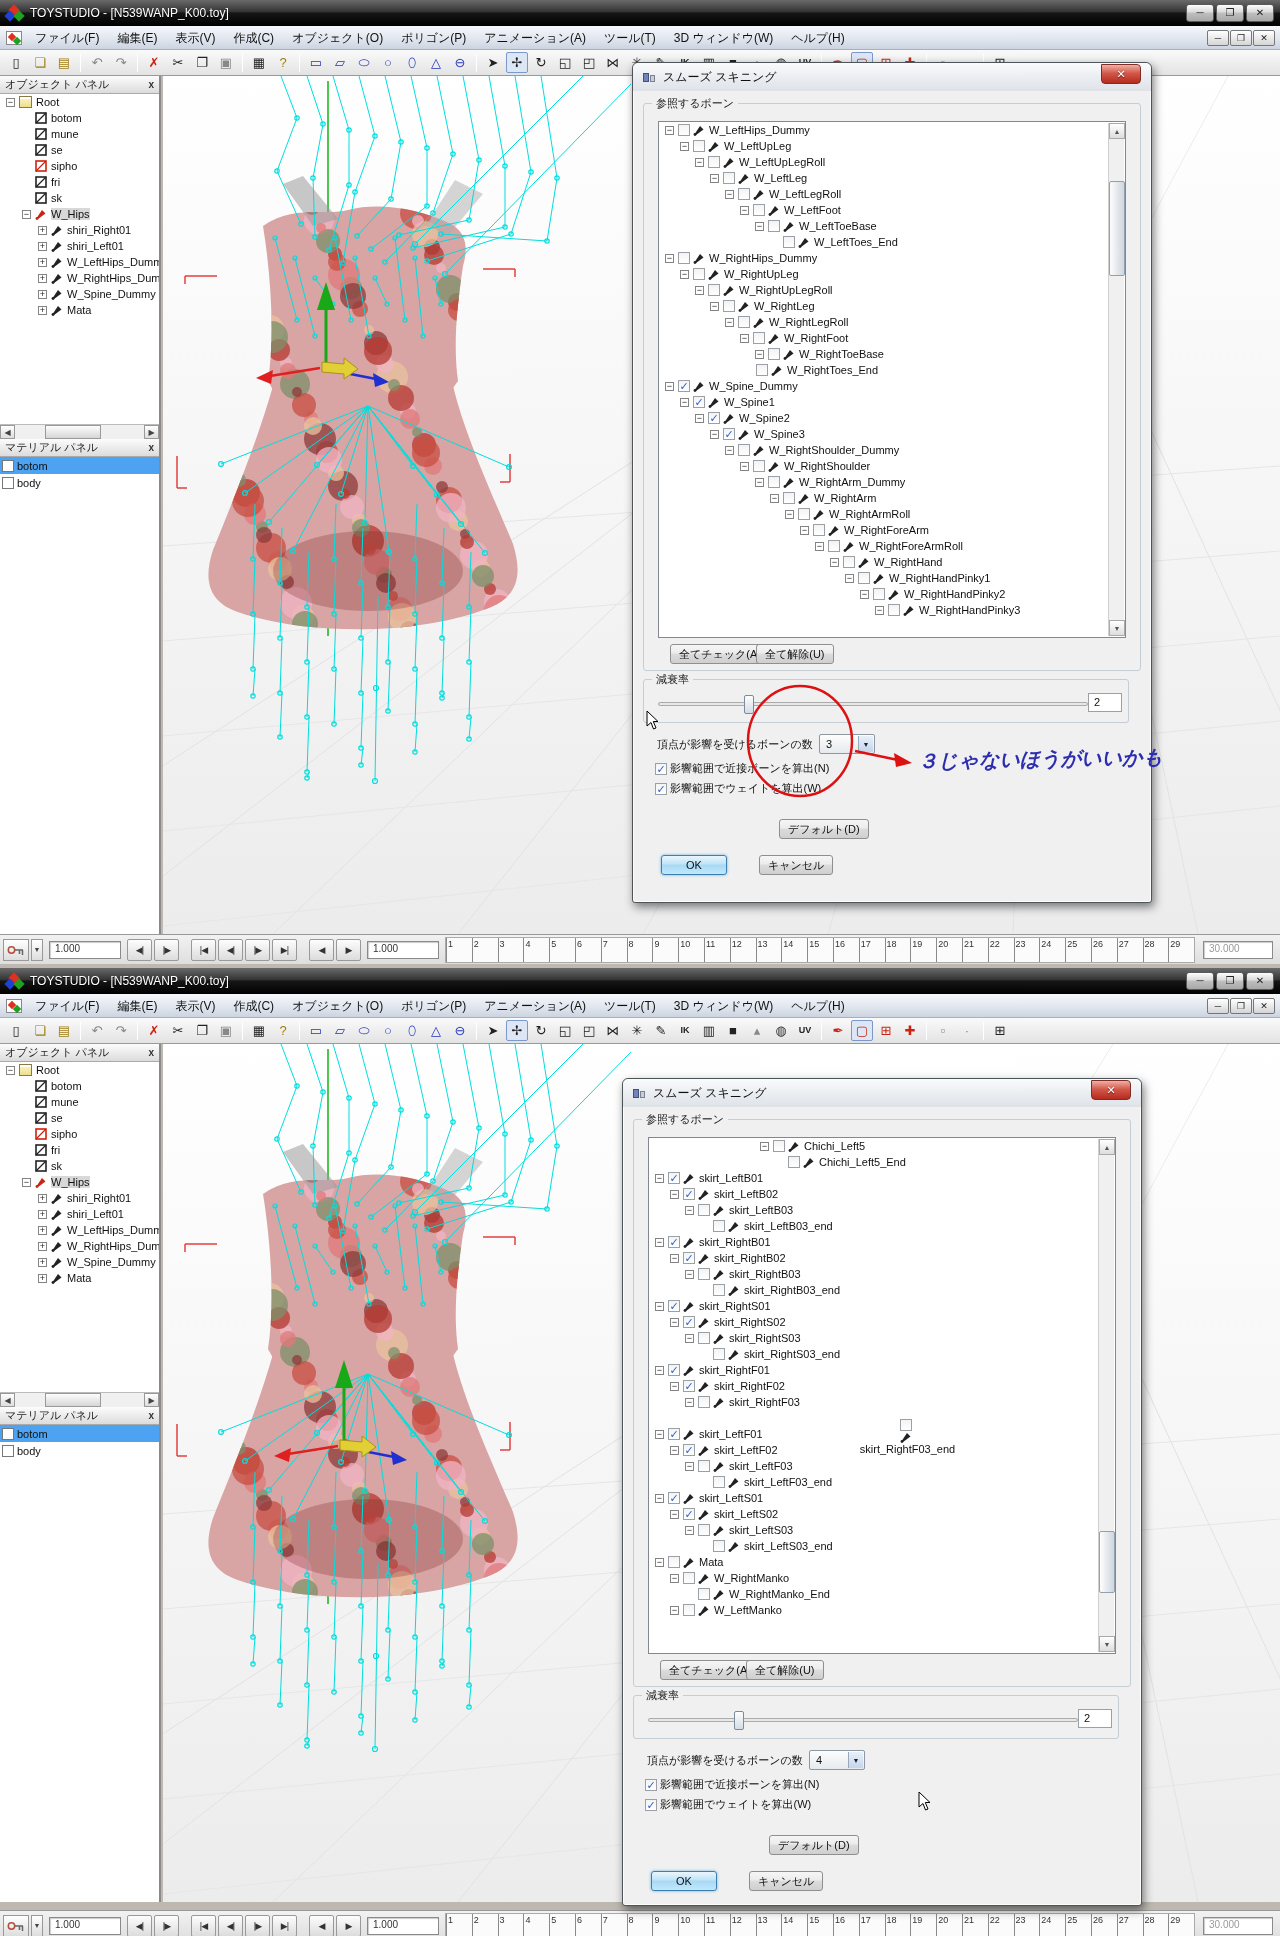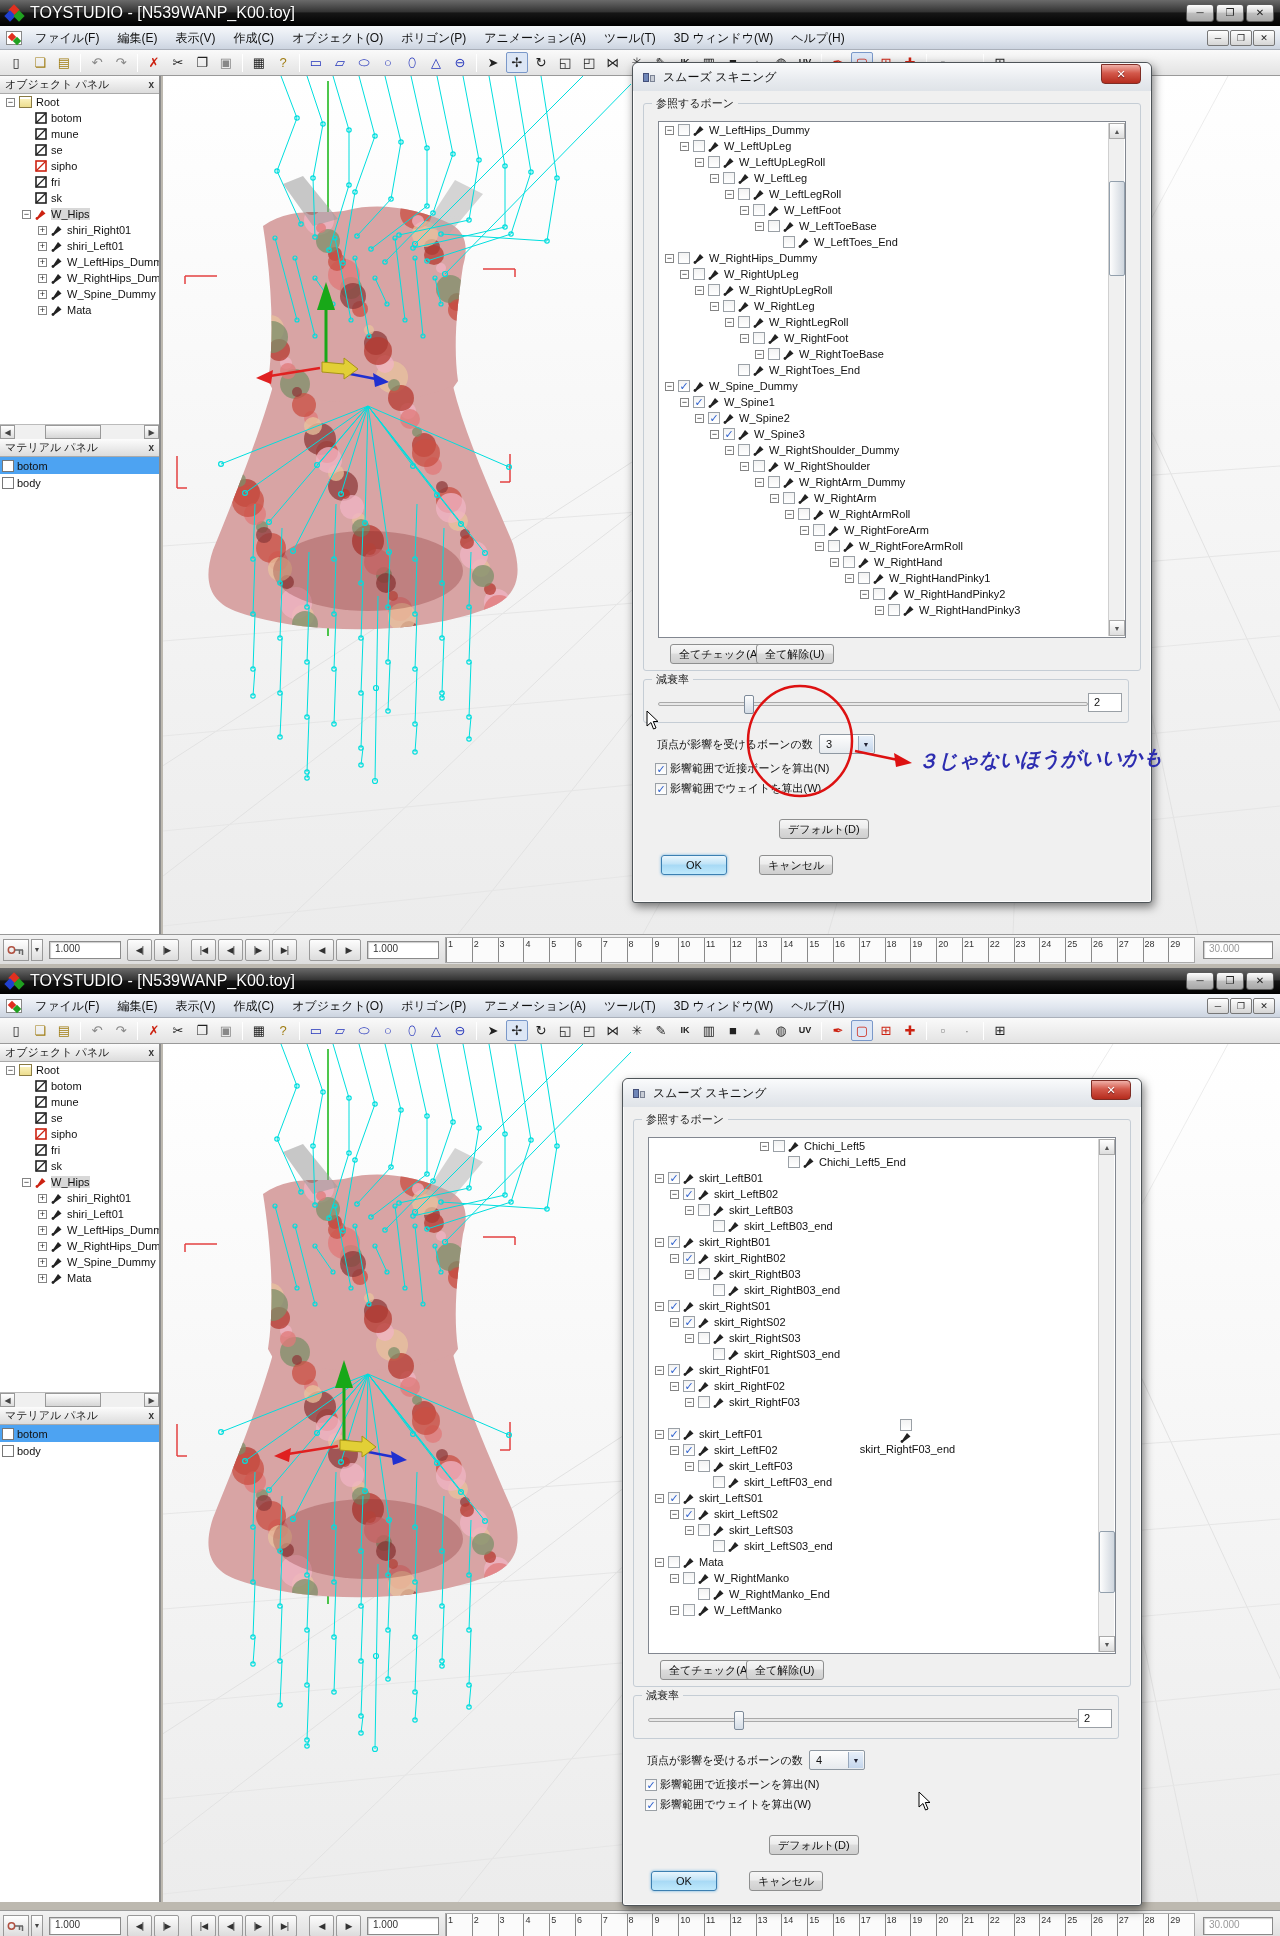--- a/index.html
+++ b/index.html
@@ -2,21 +2,21 @@
 <html><head>
 <meta charset="utf-8">
 <style>
   html,body{margin:0;padding:0;background:#777;}
   *{box-sizing:border-box;font-family:"Liberation Sans","DejaVu Sans",sans-serif;}
   #stage{position:relative;width:1280px;height:1936px;overflow:hidden;background:#d4d0c8;}
   .win{position:absolute;left:0;width:1280px;height:968px;overflow:hidden;background:#bdb9b0;}
   .titlebar{position:absolute;left:0;top:0;right:0;height:26px;background:linear-gradient(#6a6a6a,#343434 45%,#161616 50%,#000);color:#fff;display:flex;align-items:center;padding:0 6px;}
   .titlebar .tlogo{width:18px;height:16px;margin-right:6px;position:relative;flex:0 0 auto;}
   .tlogo i{position:absolute;width:8px;height:8px;transform:rotate(45deg);}
-  .title-text{font-size:16px;white-space:nowrap;text-shadow:0 1px 1px #000;}
+  .title-text{font-size:12px;white-space:nowrap;text-shadow:0 1px 1px #000;}
   .winbtns{margin-left:auto;display:flex;gap:2px;}
   .wbtn{width:28px;height:18px;font-size:10px;line-height:16px;text-align:center;color:#222;background:linear-gradient(#fdfdfd,#d9d9d9 45%,#bfbfbf 50%,#a8a8a8);border:1px solid #5a5a5a;border-radius:3px;}
   .menubar{position:absolute;left:0;top:26px;right:0;height:24px;background:linear-gradient(#f6f8fb,#dfe5ee 60%,#ccd4e0);border-bottom:1px solid #aab0ba;display:flex;align-items:center;padding:0 2px;}
   .mdi-icon{width:16px;height:14px;border:1px solid #888;background:#fff;margin:0 4px;position:relative;flex:0 0 auto;}
   .mdi-icon i{position:absolute;width:6px;height:6px;transform:rotate(45deg);}
   .menu-item{font-size:12px;color:#111;padding:3px 9px;white-space:nowrap;}
   .mdibtns{margin-left:auto;display:flex;gap:1px;padding-right:3px;}
   .mbtn{width:22px;height:16px;font-size:9px;line-height:14px;text-align:center;color:#222;background:linear-gradient(#fff,#d5d5d5);border:1px solid #777;border-radius:2px;}
   .toolbar{position:absolute;left:0;top:50px;right:0;height:26px;background:linear-gradient(#fafafa,#e3e3e3);border-bottom:1px solid #9a9a9a;display:flex;align-items:center;padding:0 4px;}
   .tb-btn{width:22px;height:21px;margin:0 1px;font-size:13px;line-height:19px;text-align:center;background:transparent;border:1px solid transparent;border-radius:2px;}
@@ -973,21 +973,21 @@
                 <span class="exp">−</span>
                 <span class="cb"></span>
                 <span class="ico">
                   <svg width="12" height="12">
                     <path d="M1 11 L7 2 L10.5 5.5 L3 11 Z" fill="#222"></path>
                     <circle cx="2" cy="10.5" r="1.4" fill="#222"></circle>
                   </svg>
                 </span>
                 <span>W_RightToeBase</span>
               </div>
-              <div class="btr" style="padding-left: 66px;">
+              <div class="btr" style="padding-left: 84px;">
                 <span class="exp spacer"></span>
                 <span class="cb"></span>
                 <span class="ico">
                   <svg width="12" height="12">
                     <path d="M1 11 L7 2 L10.5 5.5 L3 11 Z" fill="#222"></path>
                     <circle cx="2" cy="10.5" r="1.4" fill="#222"></circle>
                   </svg>
                 </span>
                 <span>W_RightToes_End</span>
               </div>

